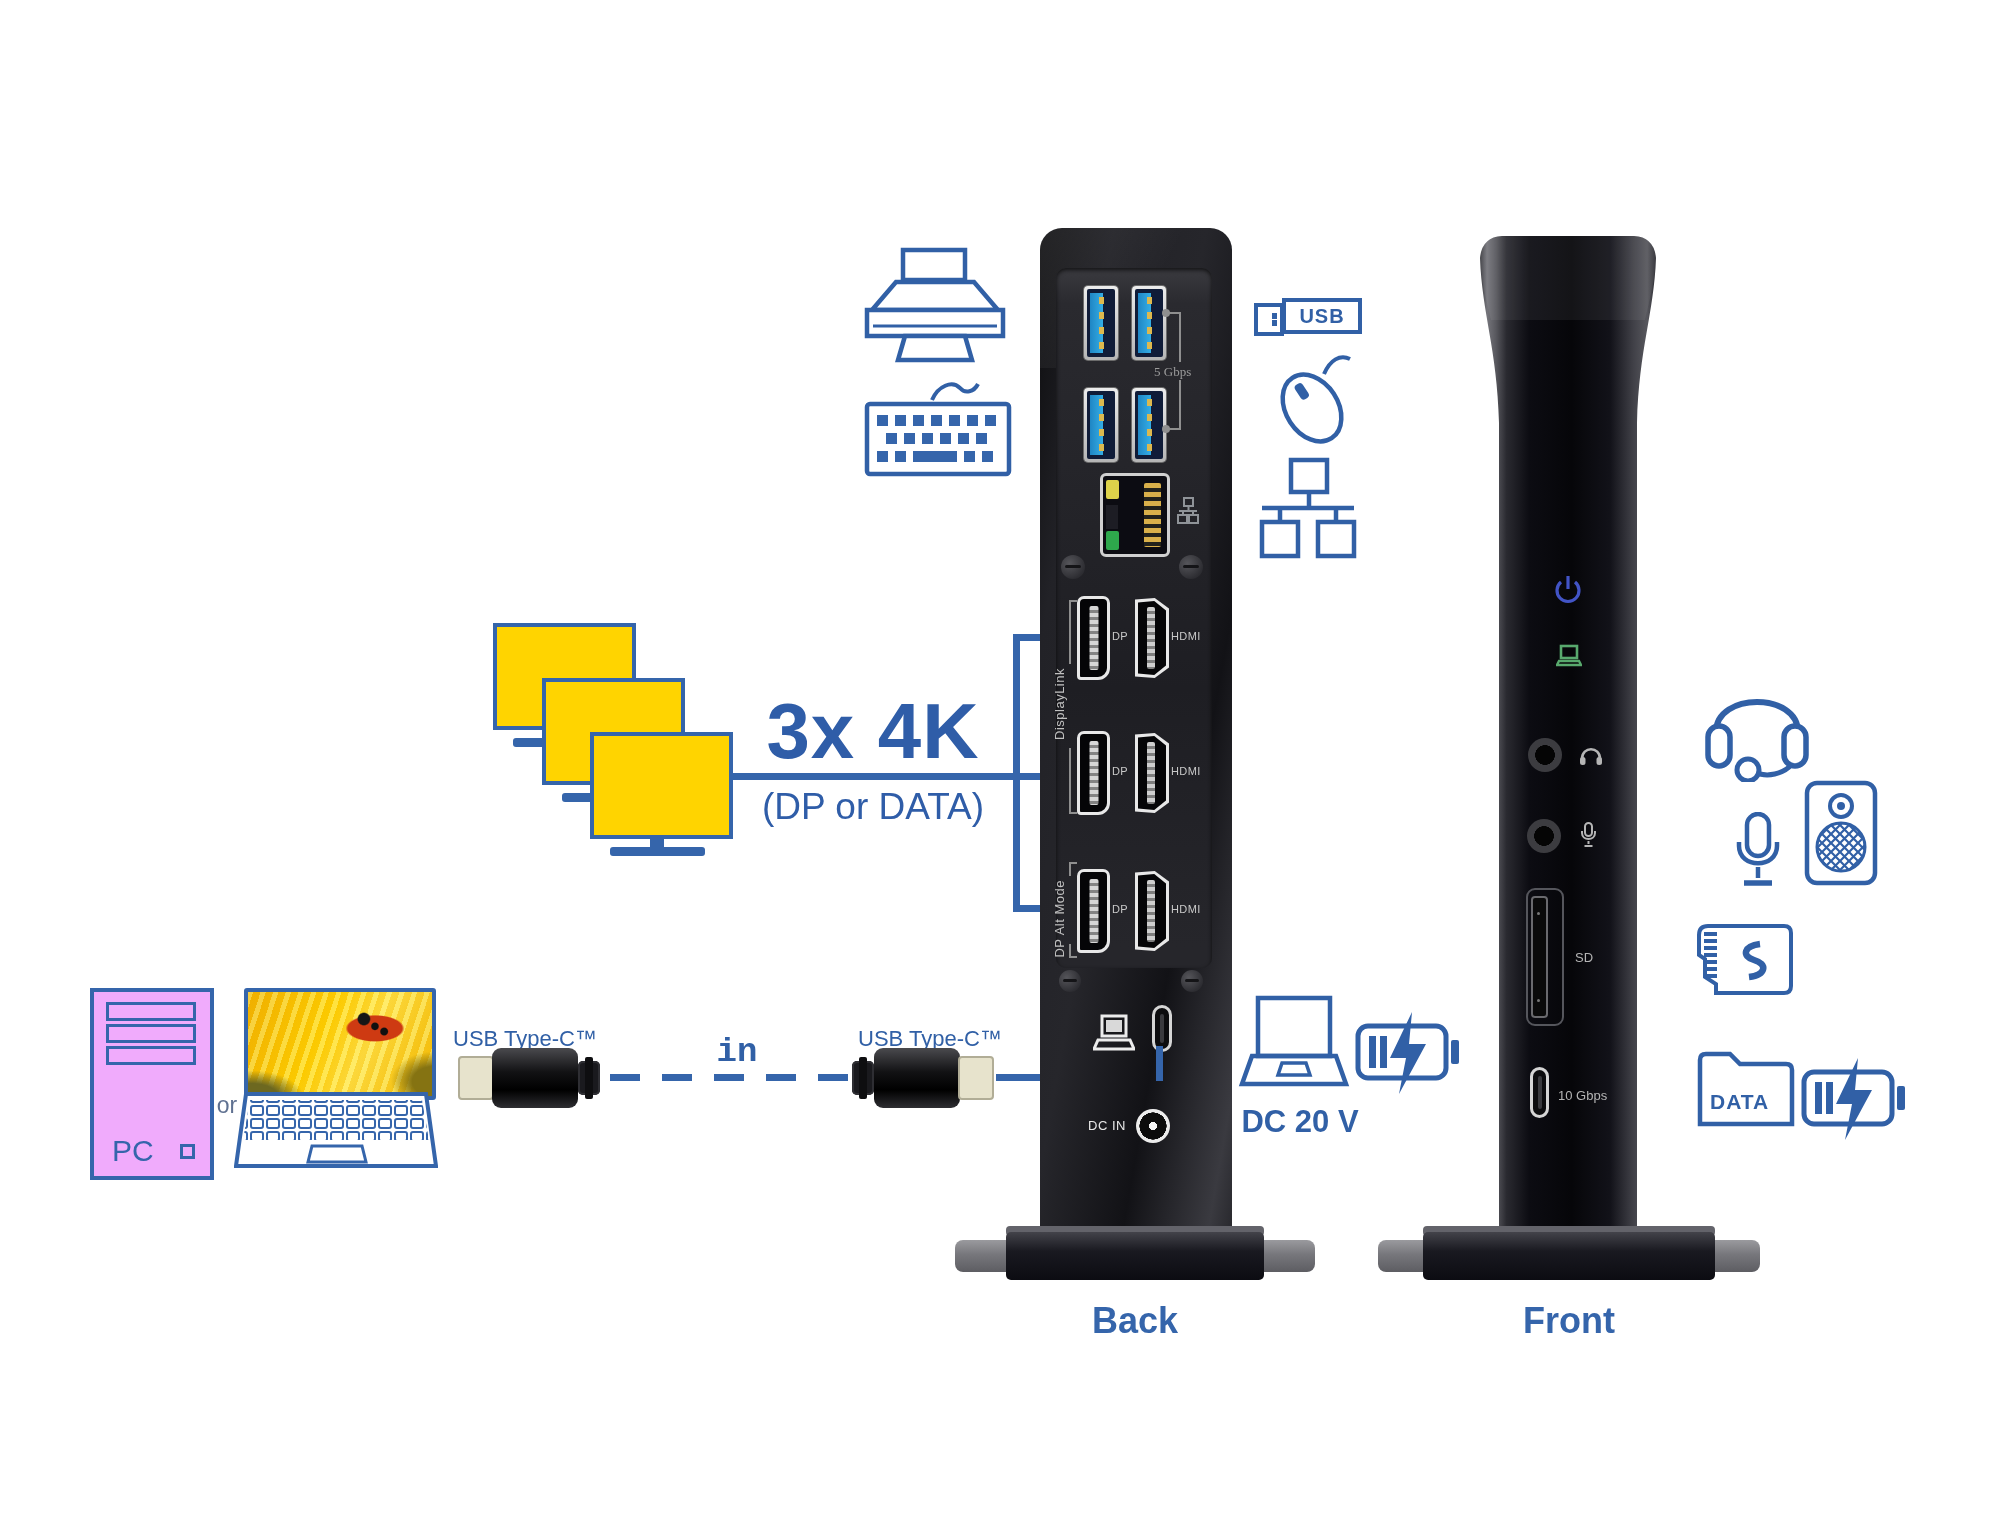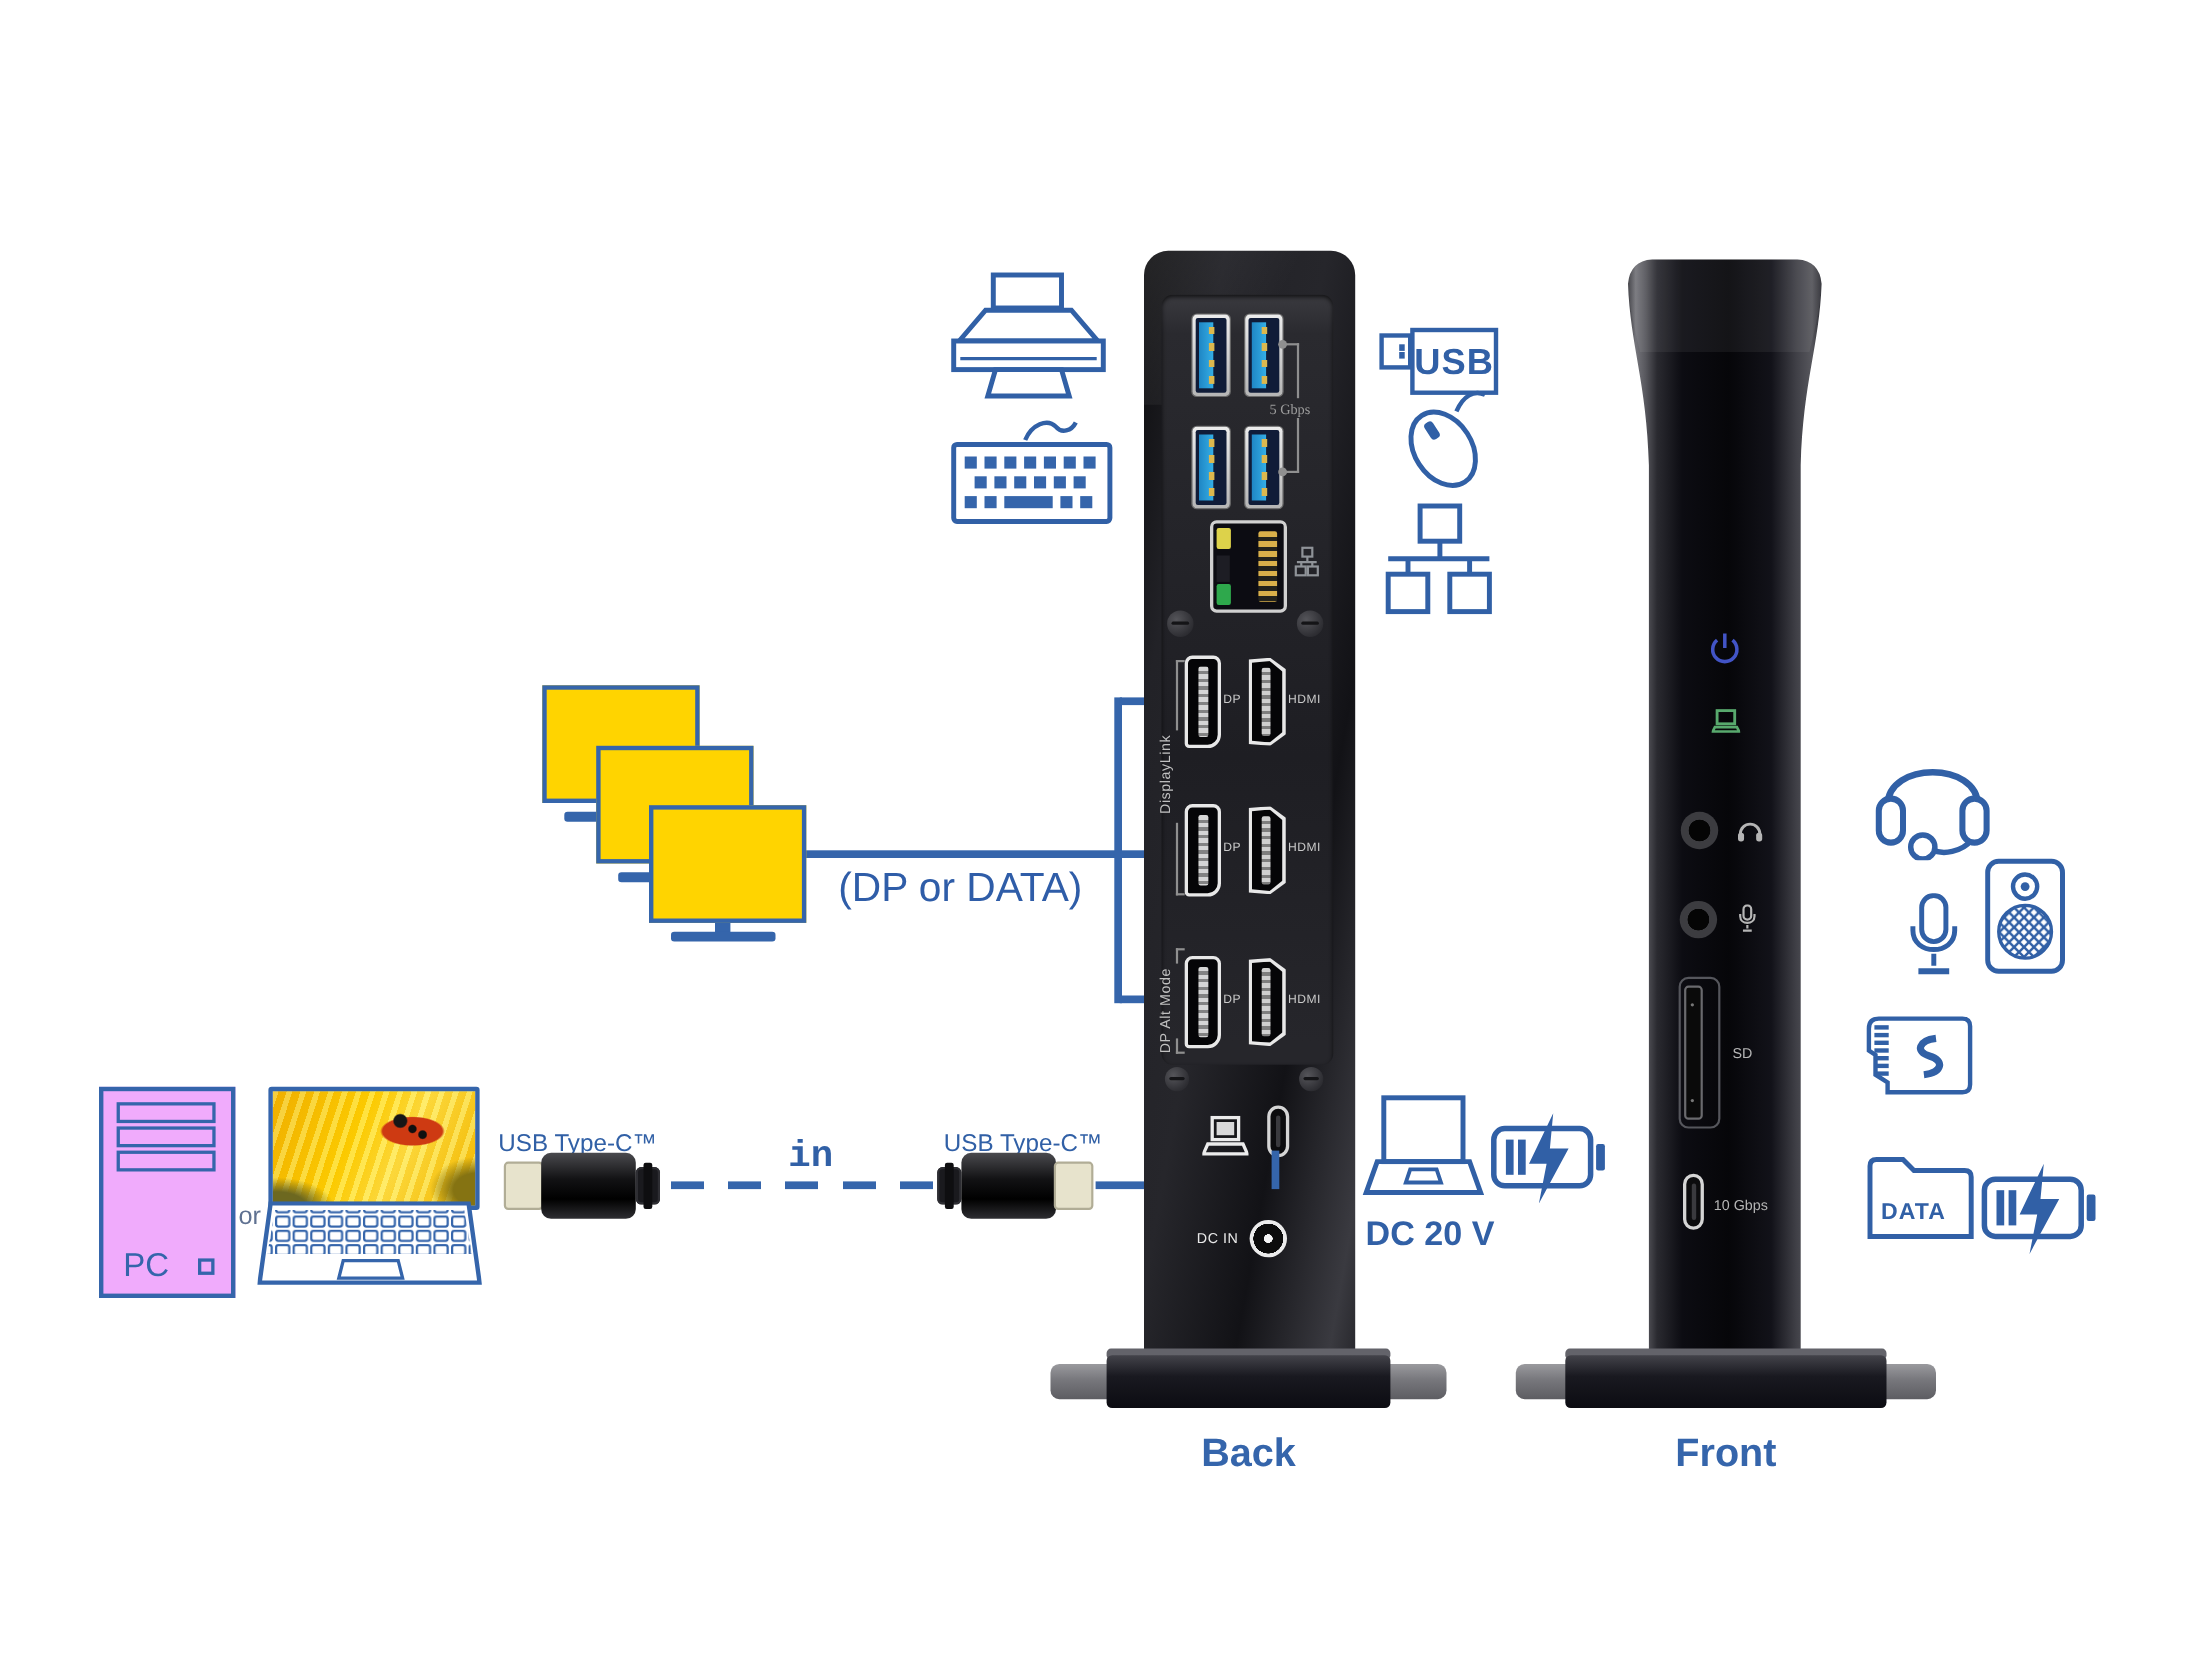--- a/index.html
+++ b/index.html
@@ -128,22 +128,22 @@
     box-shadow:inset 0 0 0 2px #2e2e33;}
   .c-neck:before{content:"";position:absolute;left:7px;top:-4px;width:8px;height:42px;background:#0e0e10;border-radius:2px;}
 
   
   .pc-tower{position:absolute;border:4px solid #3565ab;background:#f0abfc;}
   .pc-bay{position:absolute;border:3px solid #3565ab;height:13px;}
   .pc-label{position:absolute;font-size:30px;color:#3565ab;}
   .pc-power{position:absolute;width:9px;height:9px;border:3px solid #3565ab;}
   .usb-plug{position:absolute;width:30px;height:33px;border:4px solid #3160a6;box-sizing:border-box;}
   .usb-plug i{position:absolute;left:14px;width:5px;height:6px;background:#3160a6;}
-  .usb-body{position:absolute;width:80px;height:61px;border:4px solid #3160a6;box-sizing:border-box;
-    display:flex;align-items:center;justify-content:center;font-size:33px;font-weight:bold;color:#3160a6;letter-spacing:1px;}
+  .usb-body{position:absolute;width:80px;height:36px;border:4px solid #3160a6;box-sizing:border-box;
+    display:flex;align-items:center;justify-content:center;font-size:20px;font-weight:bold;color:#3160a6;letter-spacing:1px;}
   .folder-text{position:absolute;font-size:21px;font-weight:bold;color:#3160a6;letter-spacing:1px;}
   .laptop-screen{position:absolute;border:4px solid #3565ab;border-radius:3px;}
 </style>
 </head>
 <body>
 
 <div class="stage">
 
   <div class="bline" style="left:725px;top:773px;width:319px;height:7px;"></div>
   <div class="bline" style="left:1013px;top:634px;width:7px;height:278px;"></div>
@@ -196,20 +196,21 @@
     <div class="mon-stub" style="left:602px;top:777px;width:14px;height:18px;"></div>
     <div class="mon-base" style="left:562px;top:793px;width:95px;height:9px;"></div>
     <div class="monitor flower" style="left:542px;top:678px;width:135px;height:99px;"></div>
   </div>
   <div>
     <div class="mon-stub" style="left:650px;top:831px;width:14px;height:18px;"></div>
     <div class="mon-base" style="left:610px;top:847px;width:95px;height:9px;"></div>
     <div class="monitor flower" style="left:590px;top:732px;width:135px;height:99px;"></div>
   </div>
 
+  <div class="abs headline" style="left:748px;top:686px;width:250px;">3x 4K</div>
   <div class="abs subline" style="left:738px;top:786px;width:270px;">(DP or DATA)</div>
 
   <div class="pc-tower" style="left:90px;top:988px;width:116px;height:184px;">
     <div class="pc-bay" style="left:12px;top:10px;width:84px;"></div>
     <div class="pc-bay" style="left:12px;top:32px;width:84px;"></div>
     <div class="pc-bay" style="left:12px;top:54px;width:84px;"></div>
     <div class="pc-label" style="left:18px;top:142px;">PC</div>
     <div class="pc-power" style="left:86px;top:152px;"></div>
   </div>
   <div class="abs or-label" style="left:205px;top:1092px;width:44px;">or</div>

